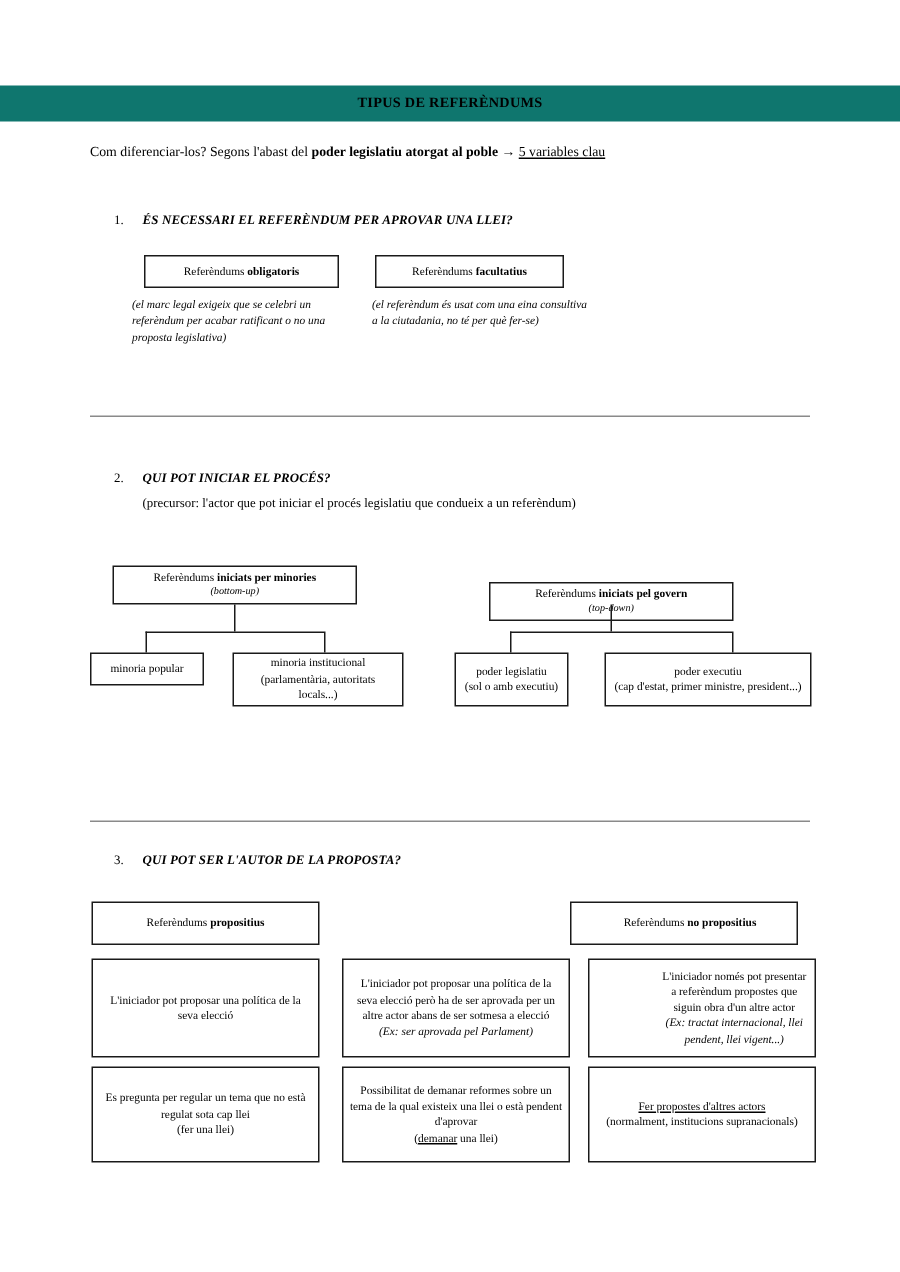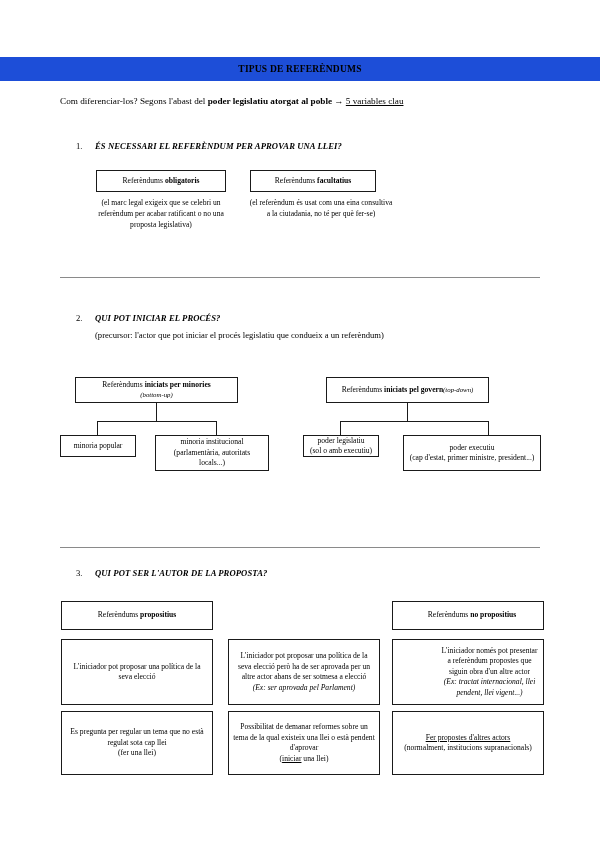--- a/index.html
+++ b/index.html
@@ -23,21 +23,21 @@
     box-sizing: border-box;
   }
 
   
   .title-banner {
     position: absolute;
     left: 0;
     top: 57px;
     width: 600px;
     height: 24px;
-    background: #1d4ed8;
+    background: #0f766e;
     display: flex;
     align-items: center;
     justify-content: center;
   }
   .title-banner .title-text {
     font-family: "Liberation Serif", serif;
     font-weight: bold;
     font-size: 9.5px;
     letter-spacing: 0.2px;
   }
@@ -87,23 +87,24 @@
     font-size: 7.6px;
     line-height: 10.5px;
     padding: 2px 4px;
   }
   .box .b { font-weight: bold; }
   .box .i { font-style: italic; }
   .box .u { text-decoration: underline; }
 
   .freetext {
     position: absolute;
-    text-align: center;
+    text-align: left;
     font-size: 7.6px;
     line-height: 11px;
+    font-style: italic;
   }
 
   
   .ln-h {
     position: absolute;
     height: 1px;
     background: #1a1a1a;
   }
   .ln-v {
     position: absolute;
@@ -163,47 +164,47 @@
   <div class="ln-v" style="left:216px; top:421px; height:14px;"></div>
 
   <div class="box" style="left:60px; top:435px; width:76px; height:22px;">
     <span>minoria popular</span>
   </div>
   <div class="box" style="left:155px; top:435px; width:114px; height:36px; flex-direction:column;">
     <span>minoria institucional</span>
     <span>(parlamentària, autoritats locals...)</span>
   </div>
 
-  <div class="box" style="left:326px; top:377px; width:163px; height:26px; flex-direction:row; justify-content:center;">
+  <div class="box" style="left:326px; top:388px; width:163px; height:26px; flex-direction:column; justify-content:center;">
     <span><span>Referèndums </span><span class="b">iniciats pel govern</span></span>
     <span class="i" style="font-size:6.8px;">(top-down)</span>
   </div>
   <div class="ln-v" style="left:407px; top:403px; height:18px;"></div>
   <div class="ln-h" style="left:340px; top:421px; width:148px;"></div>
   <div class="ln-v" style="left:340px; top:421px; height:14px;"></div>
   <div class="ln-v" style="left:488px; top:421px; height:14px;"></div>
 
-  <div class="box" style="left:303px; top:435px; width:76px; height:22px; flex-direction:column;">
+  <div class="box" style="left:303px; top:435px; width:76px; height:36px; flex-direction:column;">
     <span>poder legislatiu</span>
     <span>(sol o amb executiu)</span>
   </div>
   <div class="box" style="left:403px; top:435px; width:138px; height:36px; flex-direction:column;">
     <span>poder executiu</span>
     <span>(cap d'estat, primer ministre, president...)</span>
   </div>
 
   <div class="divider" style="top:547px;"></div>
 
   <div class="sec-num" style="left:76px; top:568px;">3.</div>
   <div class="sec-head" style="left:95px; top:568px;">QUI POT SER L'AUTOR DE LA PROPOSTA?</div>
 
   <div class="box" style="left:61px; top:601px; width:152px; height:29px;">
     <span><span>Referèndums </span><span class="b">propositius</span></span>
   </div>
-  <div class="box" style="left:392px; top:601px; width:152px; height:29px;padding-left:12px;">
+  <div class="box" style="left:380px; top:601px; width:152px; height:29px;padding-left:12px;">
     <span><span>Referèndums </span><span class="b">no propositius</span></span>
   </div>
 
   <div class="box" style="left:61px; top:639px; width:152px; height:66px;">
     <span>L'iniciador pot proposar una política de la seva elecció</span>
   </div>
   <div class="box" style="left:228px; top:639px; width:152px; height:66px; flex-direction:column;">
     <span>L'iniciador pot proposar una política de la seva elecció però ha de ser aprovada per un altre actor abans de ser sotmesa a elecció</span>
     <span class="i">(Ex: ser aprovada pel Parlament)</span>
   </div>
@@ -211,20 +212,20 @@
     <span>L'iniciador només pot presentar a referèndum propostes que siguin obra d'un altre actor</span>
     <span class="i">(Ex: tractat internacional, llei pendent, llei vigent...)</span>
   </div>
 
   <div class="box" style="left:61px; top:711px; width:152px; height:64px; flex-direction:column;text-align:center;">
     <span>Es pregunta per regular un tema que no està regulat sota cap llei</span>
     <span>(fer una llei)</span>
   </div>
   <div class="box" style="left:228px; top:711px; width:152px; height:64px; flex-direction:column;">
     <span>Possibilitat de demanar reformes sobre un tema de la qual existeix una llei o està pendent d'aprovar</span>
-    <span><span>(</span><span class="u">iniciar</span><span> una llei)</span></span>
+    <span><span>(</span><span class="u">demanar</span><span> una llei)</span></span>
   </div>
   <div class="box" style="left:392px; top:711px; width:152px; height:64px; flex-direction:column;">
     <span><span class="u">Fer propostes d'altres actors</span></span>
     <span>(normalment, institucions supranacionals)</span>
   </div>
 
 </div>
 
 </body></html>

